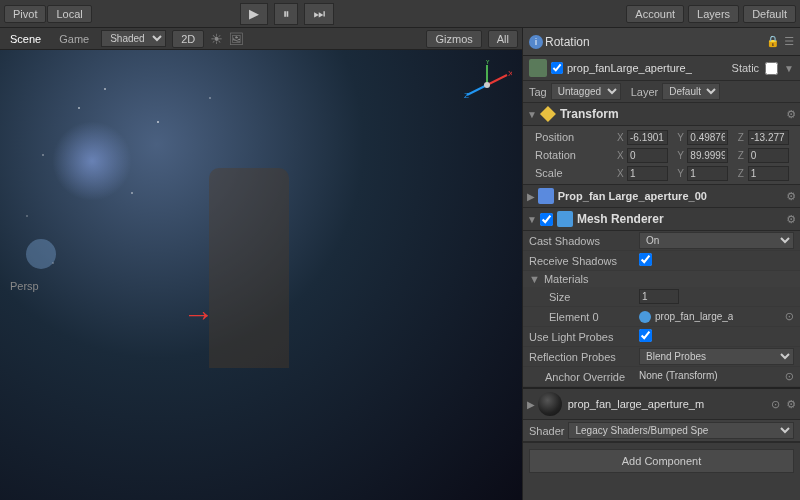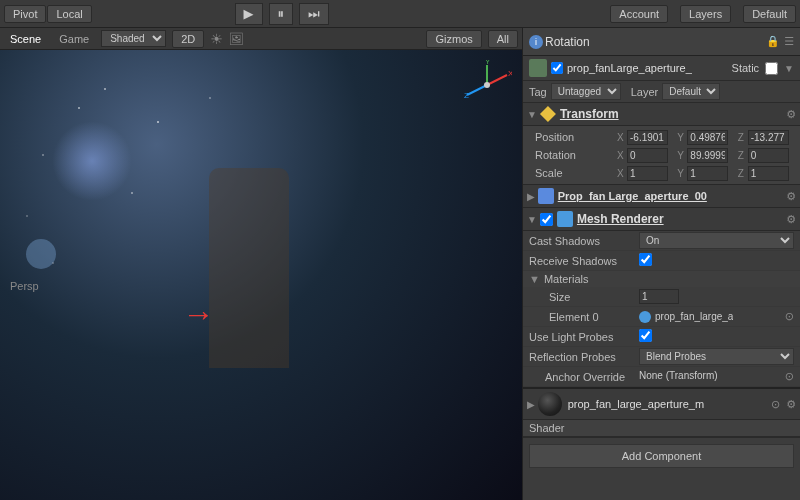--- a/index.html
+++ b/index.html
@@ -11,21 +11,21 @@
       background: #3a3a3a; border-bottom: 1px solid #222;
       padding: 0 4px; gap: 4px;
     }
     .toolbar-btn {
       background: #4a4a4a; border: 1px solid #2a2a2a; color: #ccc;
       padding: 2px 8px; font-size: 11px; cursor: pointer; border-radius: 2px;
     }
     .pivot-local { display: flex; gap: 1px; }
     .center-controls { display: flex; gap: 6px; margin: 0 auto; }
     .play-btn { background: #4a4a4a; border: 1px solid #2a2a2a; color: #ccc; padding: 2px 8px; cursor: pointer; font-size: 13px; }
-    .right-controls { display: flex; gap: 12px; margin-left: auto; }
+    .right-controls { display: flex; gap: 4px; margin-left: auto; }
 
     
     .main-layout { display: flex; height: 472px; }
 
     
     .scene-panel {
       flex: 1; position: relative; background: #1a1a2e; overflow: hidden;
     }
     .scene-bg {
       width: 100%; height: 100%; 
@@ -101,21 +101,21 @@
     .section-header {
       display: flex; align-items: center; padding: 3px 4px;
       background: #3a3a3a; border-bottom: 1px solid #282828; cursor: pointer;
       min-height: 22px;
     }
     .section-arrow { color: #888; font-size: 10px; margin-right: 3px; }
     .section-icon { width: 16px; height: 16px; margin-right: 4px; flex-shrink: 0; }
     .section-icon.transform { background: #e8c040; clip-path: polygon(50% 0%, 100% 50%, 50% 100%, 0% 50%); }
     .section-icon.mesh-renderer { background: #4a9ade; border-radius: 2px; }
     .section-icon.prop-fan { background: #5a8ade; border-radius: 2px; }
-    .section-title { font-size: 12px; color: #ddd; font-weight: bold; flex: 1; text-decoration: underline; }
+    .section-title { font-size: 12px; color: #ddd; font-weight: bold; flex: 1; }
     .section-btns { display: flex; gap: 2px; color: #888; font-size: 11px; }
     .section-checkbox { margin-right: 4px; }
 
     
     .prop-grid { padding: 2px 0; background: #404040; }
     .prop-row {
       display: flex; align-items: center; min-height: 18px; padding: 1px 4px;
     }
     .prop-label { width: 90px; color: #bbb; font-size: 11px; flex-shrink: 0; padding-left: 8px; }
     .xyz-group { display: flex; gap: 2px; flex: 1; }
@@ -463,20 +463,23 @@
         <div class="material-thumb"></div>
         <span class="material-name">prop_fan_large_aperture_m</span>
         <div class="section-btns">
           <span style="margin-right:4px;">⊙</span>
           <span>⚙</span>
         </div>
       </div>
 
       <div class="shader-row">
         <span class="shader-label">Shader</span>
+        <select class="shader-select">
+          <option>Legacy Shaders/Bumped Spe</option>
+        </select>
       </div>
 
       <div class="add-component-row">
         <button class="add-component-btn">Add Component</button>
       </div>
 
     </div>
   </div>
 
 </div>

